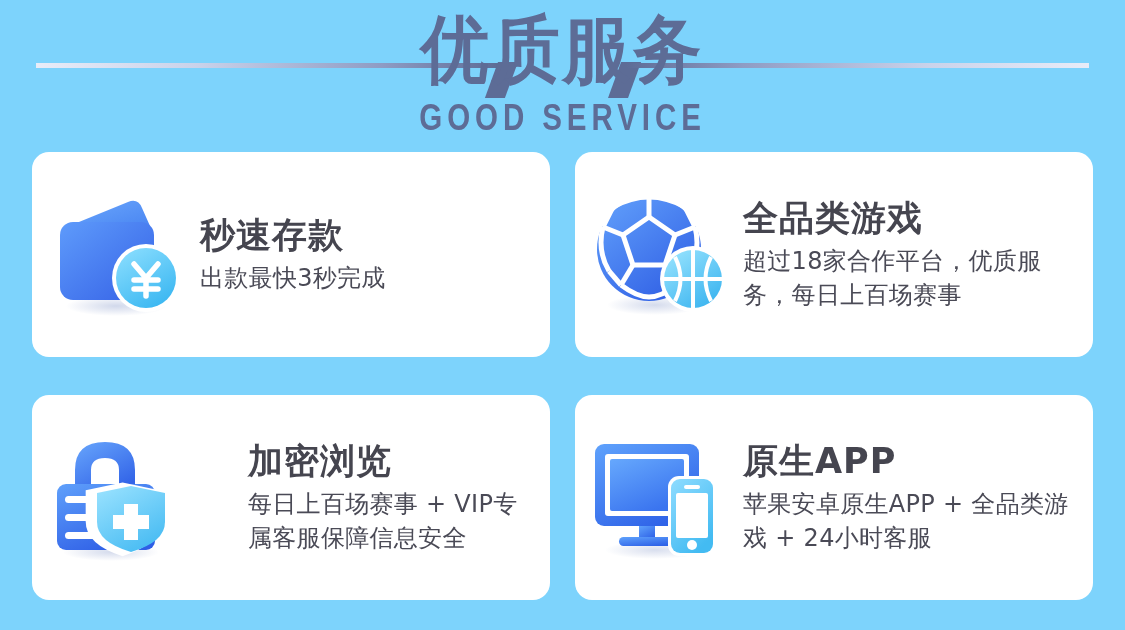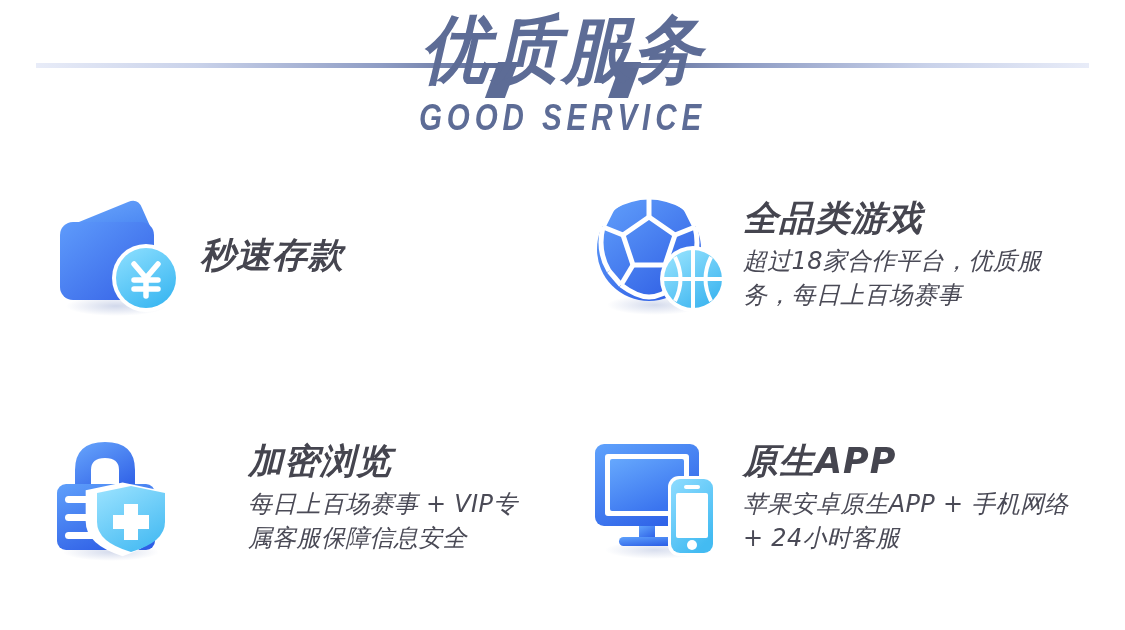--- a/index.html
+++ b/index.html
@@ -1,20 +1,20 @@
 <!DOCTYPE html>
 <html><head>
 <meta charset="utf-8">
 <style>
   * { margin:0; padding:0; box-sizing:border-box; }
   html,body{
     width:1125px; height:630px; background:#000; overflow:hidden;
     font-family:"Liberation Sans","DejaVu Sans",sans-serif;
   }
-  .page{ position:relative; width:1125px; height:630px; background:#ffffff;font-style:italic; }
+  .page{ position:relative; width:1125px; height:630px; background:#7dd3fc; }
 
   
   .header{ position:absolute; left:0; top:0; width:1125px; height:148px; }
 
   .rule{ position:absolute; top:63px; height:5px; }
   .rule-left{ left:36px; width:462px;
     background:linear-gradient(to right,#e8ecf8 0%,#c9d2ea 35%,#8e9cc4 75%,#5d6c96 100%); }
   .rule-right{ left:627px; width:462px;
     background:linear-gradient(to left,#e8ecf8 0%,#c9d2ea 35%,#8e9cc4 75%,#5d6c96 100%); }
 
@@ -108,20 +108,21 @@
           <path d="M104 58 Q78 62 78 80 Q78 98 104 102 Z" fill="#ffffff"></path>
           <circle cx="90" cy="80" r="9" fill="#ffffff"></circle>
           <circle cx="90" cy="80" r="9" fill="none" stroke="#4a86f2" stroke-width="4"></circle>
           <circle cx="96" cy="86" r="34" fill="#ffffff"></circle>
           <circle cx="96" cy="86" r="30" fill="url(#cg)"></circle>
           <path d="M84 72 L96 86 L108 72 M84 88 H108 M84 97 H108 M96 86 V104" stroke="#ffffff" stroke-width="5.5" fill="none" stroke-linecap="round"></path>
         </svg>
       </div>
       <div class="card-text">
         <div class="card-title">秒速存款</div>
+        <div class="card-sub">出款最快3秒完成</div>
       </div>
     </div>
 
     <div class="card c1">
       <div class="icon-wrap">
         <svg width="140" height="128" viewBox="0 0 140 128">
           <defs>
             <linearGradient id="sg" x1="0" y1="0" x2="0.8" y2="1">
               <stop offset="0" stop-color="#63a2fc"></stop>
                 <stop offset="1" stop-color="#2f5ee4"></stop>
@@ -241,18 +242,18 @@
           <rect x="30" y="101" width="56" height="9" rx="4.5" fill="url(#mg)"></rect>
           <rect x="79" y="40" width="48" height="80" rx="11" fill="#ffffff"></rect>
           <rect x="82" y="43" width="42" height="74" rx="9" fill="url(#pg)"></rect>
           <rect x="87" y="57" width="32" height="45" rx="2" fill="#ffffff"></rect>
           <rect x="95" y="49" width="16" height="4" rx="2" fill="#ffffff"></rect>
           <circle cx="103" cy="109" r="5" fill="#ffffff"></circle>
         </svg>
       </div>
       <div class="card-text">
         <div class="card-title">原生APP</div>
-        <div class="card-sub">苹果安卓原生APP + 手机网络 + 24小时客服</div>
+        <div class="card-sub">苹果安卓原生APP + 全品类游戏 + 24小时客服</div>
       </div>
     </div>
 
   </div>
 </div>
 
 </body></html>

